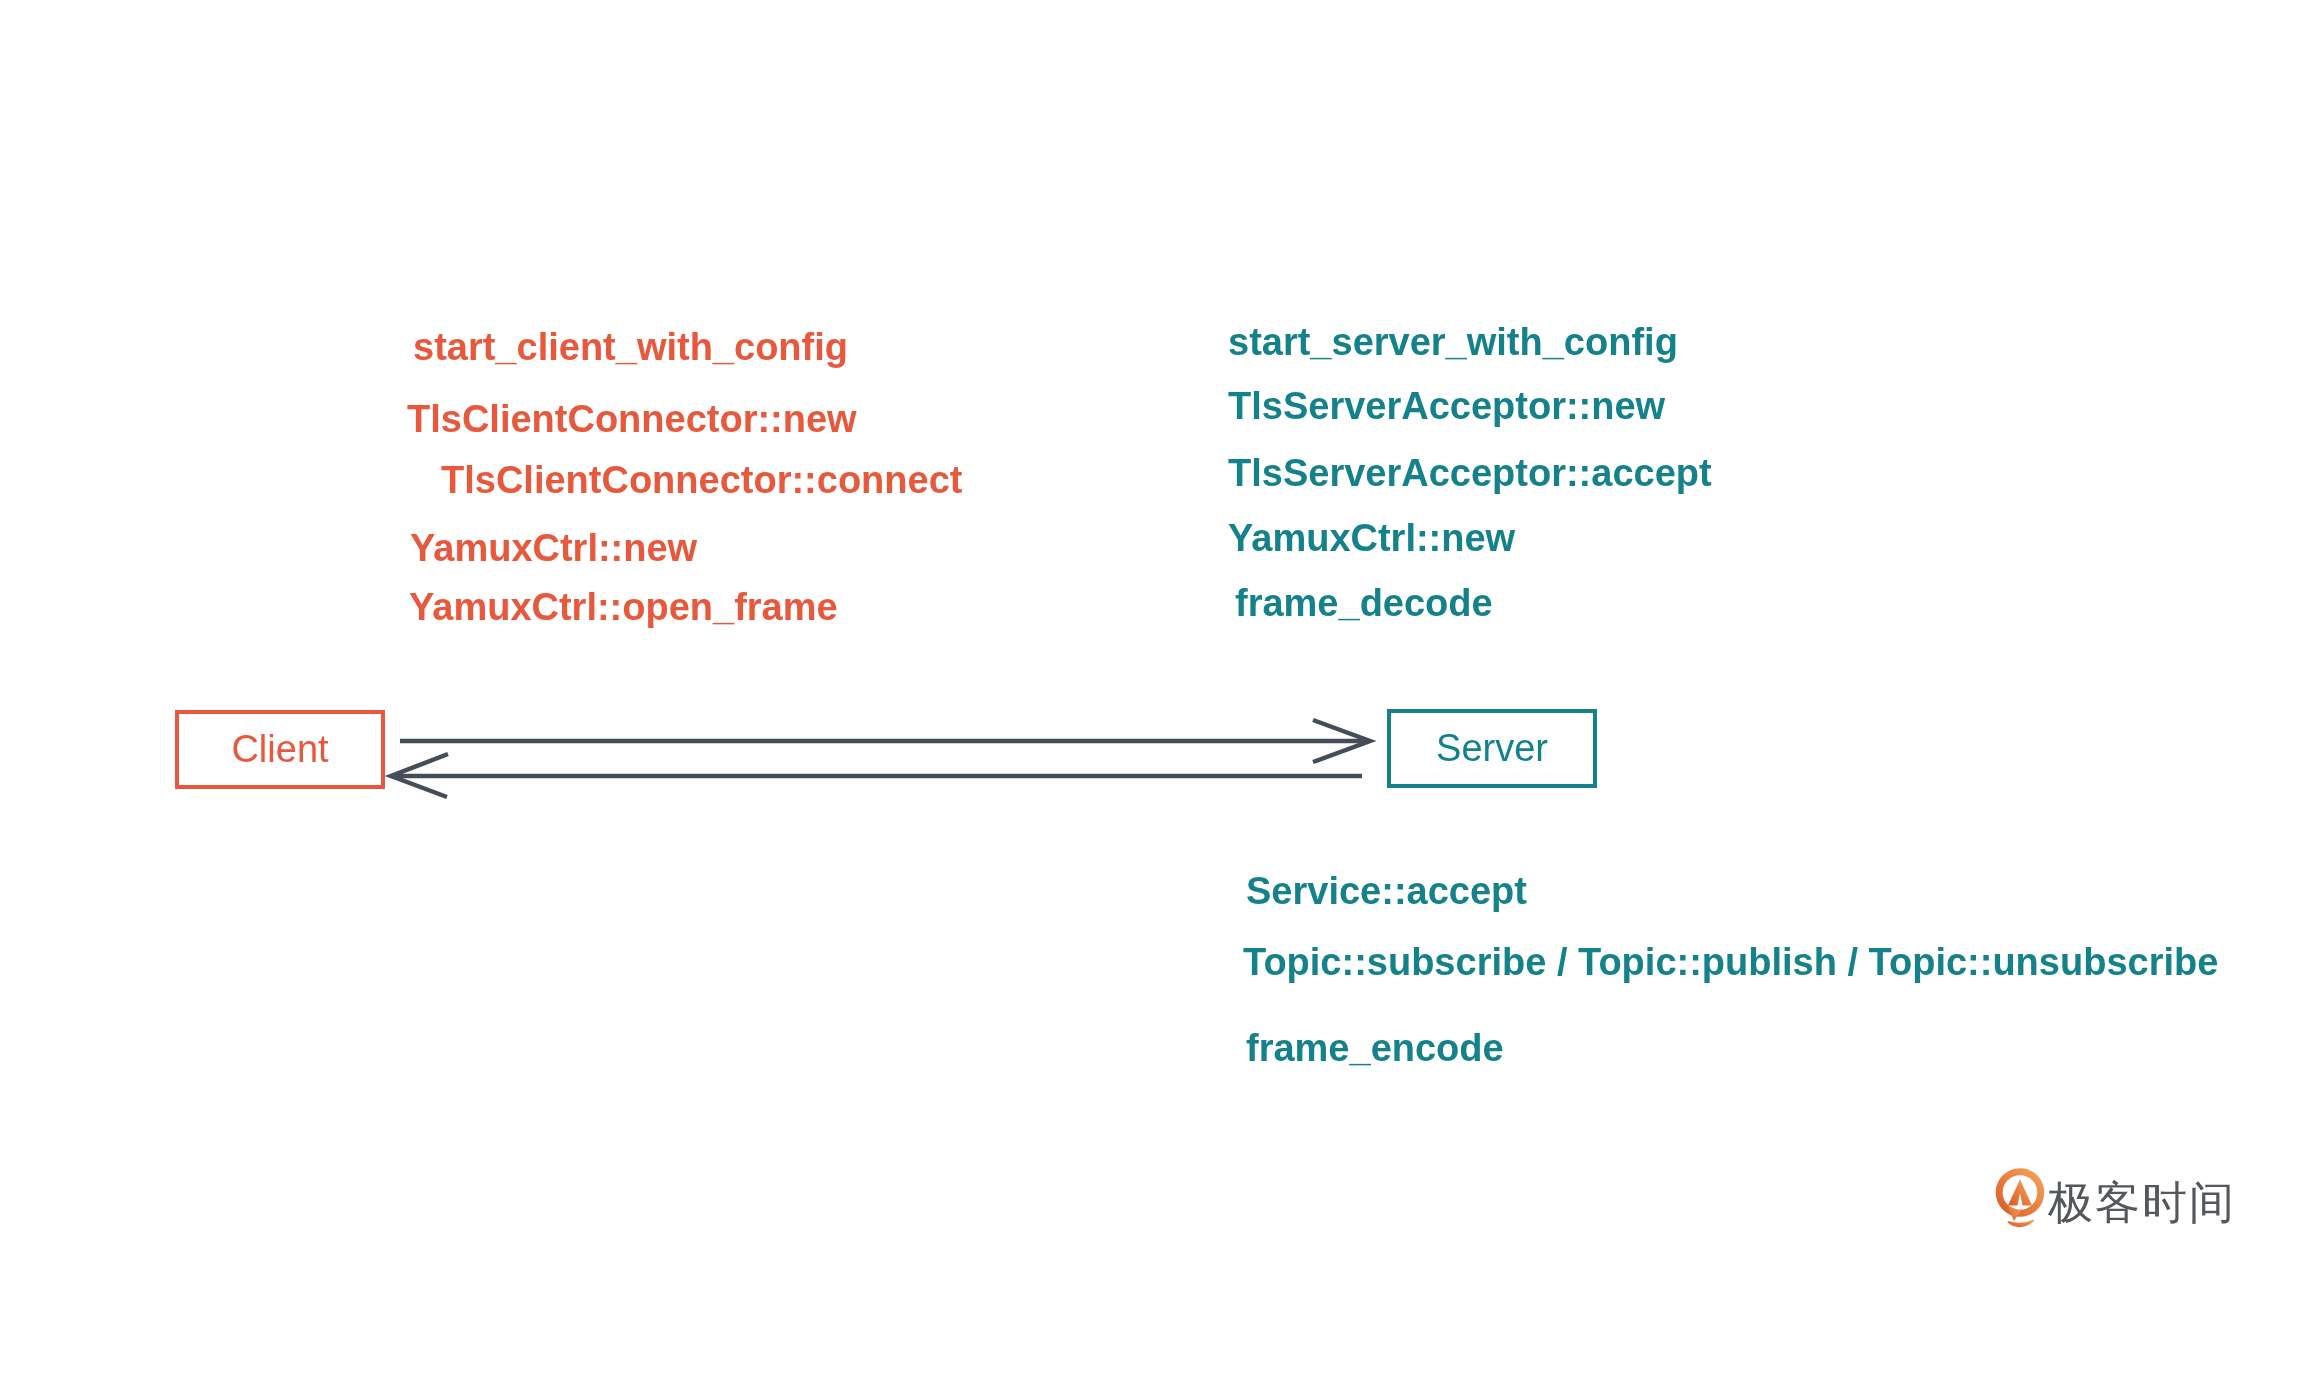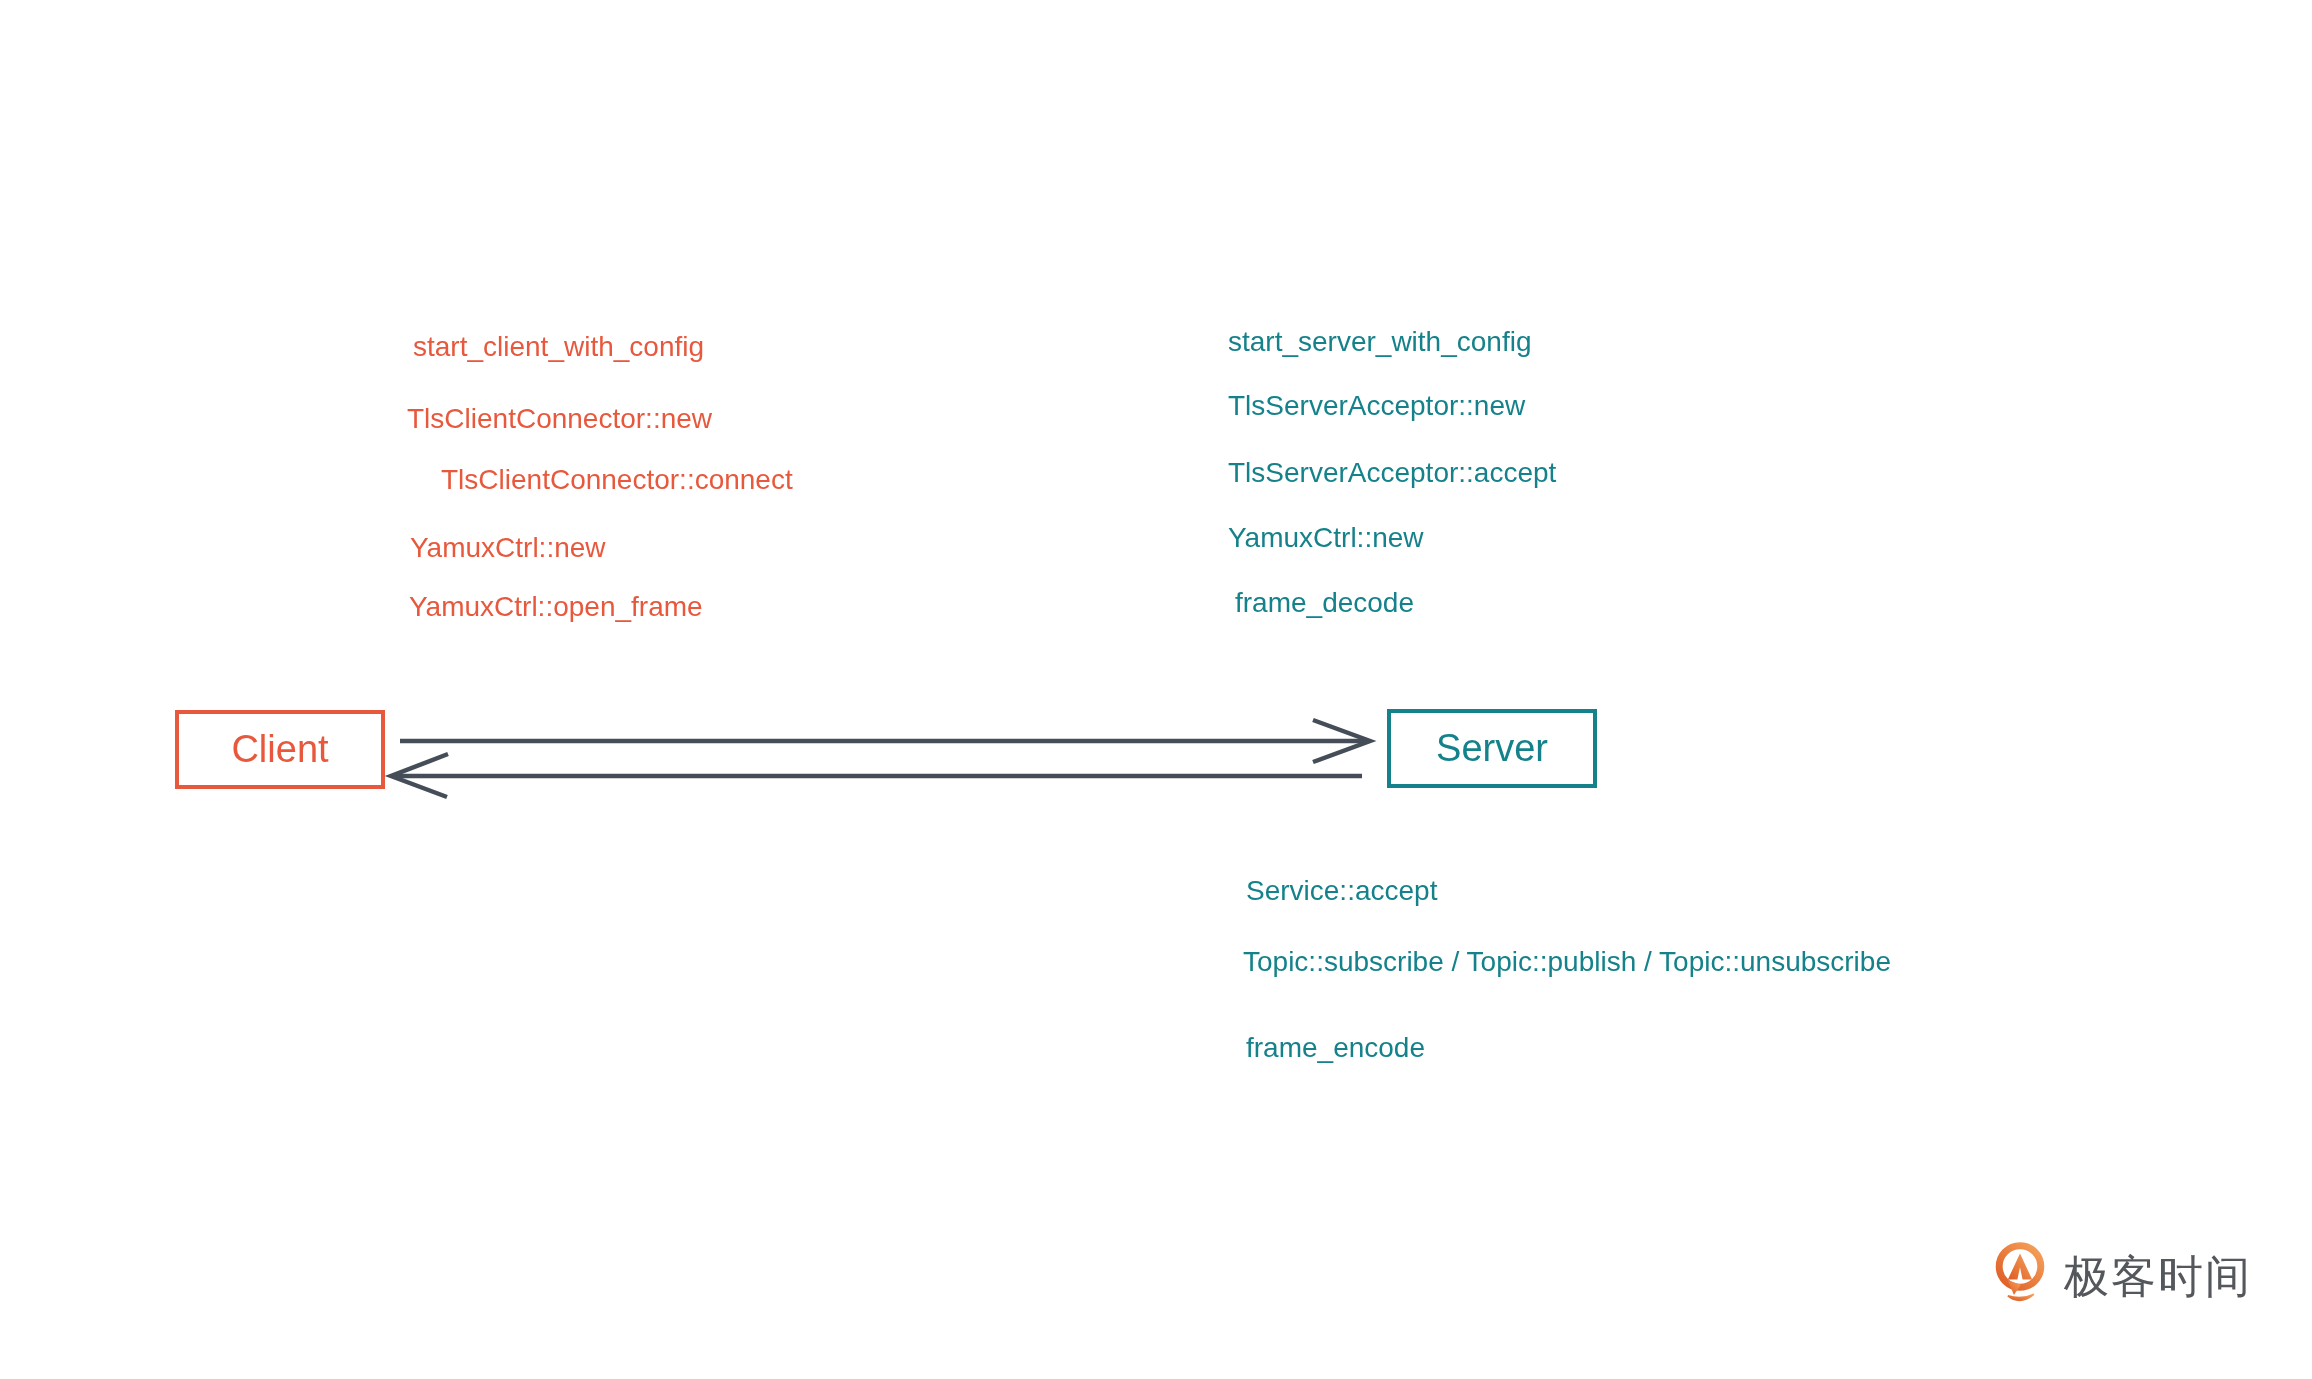--- a/index.html
+++ b/index.html
@@ -13,23 +13,24 @@
   body { font-family: "Liberation Sans", sans-serif; }
   .canvas {
     position: relative;
     width: 2312px;
     height: 1379px;
     background: #ffffff;
     overflow: hidden;
   }
   .call-label {
     position: absolute;
-    font-size: 28px;
+    font-size: 38px;
     line-height: 34px;
     white-space: nowrap;
+    font-weight: bold;
   }
   .client-call { color: var(--orange); }
   .server-call { color: var(--teal); }
 
   .node-box {
     position: absolute;
     width: 210px;
     height: 79px;
     background: #ffffff;
     display: flex;
@@ -50,24 +51,24 @@
   }
 
   .arrows-svg {
     position: absolute;
     left: 383px; top: 698px;
     width: 1010px; height: 112px;
   }
 
   .logo {
     position: absolute;
-    left: 1994px; top: 1240px;
+    left: 1994px; top: 1166px;
     display: flex;
     align-items: center;
-    gap: 18px;
+    gap: 2px;
     height: 72px;
   }
   .logo-text {
     color: var(--logo-gray);
     font-size: 45px;
     line-height: 45px;
     letter-spacing: 2px;
     white-space: nowrap;
   }
 </style>

